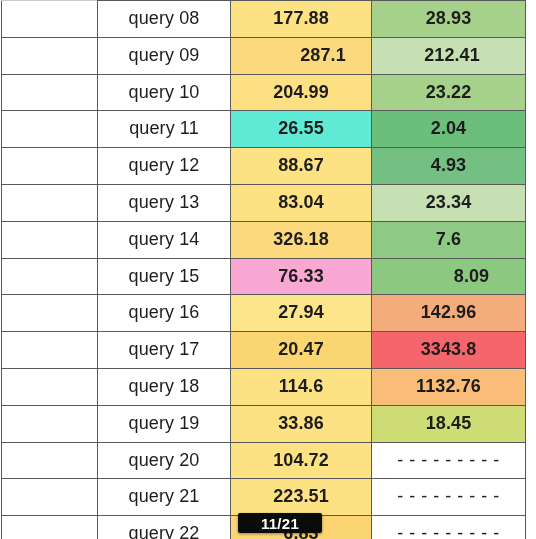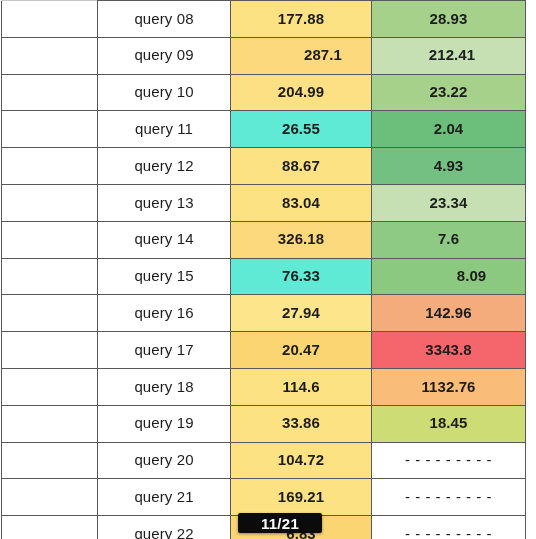--- a/index.html
+++ b/index.html
@@ -47,21 +47,21 @@
   }
   #results-table col.c-blank { width: 96px; }
   #results-table col.c-name  { width: 133px; }
   #results-table col.c-a     { width: 141px; }
   #results-table col.c-b     { width: 154px; }
 
   #results-table td {
     height: 35.8px;
     padding: 0;
     border: 1px solid #595959;
-    font-size: 15px;
+    font-size: 18px;
     color: #1d1d1d;
     text-align: center;
     vertical-align: middle;
     line-height: 1.1;
     overflow: hidden;
     white-space: nowrap;
   }
 
   td.blank-cell {
     border-top: 0;
@@ -171,21 +171,21 @@
         </tr>
         <tr>
           <td class="blank-cell"></td>
           <td class="query-name">query 14</td>
           <td class="metric" style="background: rgb(251, 217, 124);">326.18</td>
           <td class="metric" style="background: rgb(143, 202, 132);">7.6</td>
         </tr>
         <tr>
           <td class="blank-cell"></td>
           <td class="query-name">query 15</td>
-          <td class="metric" style="background: #5eead4; text-align: center;">76.33</td>
+          <td class="metric" style="background: #f9a8d4; text-align: center;">76.33</td>
           <td class="metric" style="background: rgb(140, 201, 128); padding-left: 46px;">8.09</td>
         </tr>
         <tr>
           <td class="blank-cell"></td>
           <td class="query-name">query 16</td>
           <td class="metric" style="background: rgb(252, 229, 138);">27.94</td>
           <td class="metric" style="background: rgb(244, 172, 124);">142.96</td>
         </tr>
         <tr>
           <td class="blank-cell"></td>
@@ -207,21 +207,21 @@
         </tr>
         <tr>
           <td class="blank-cell"></td>
           <td class="query-name">query 20</td>
           <td class="metric" style="background: rgb(252, 226, 131); margin-top: 48px;">104.72</td>
           <td class="metric empty" style="background: rgb(255, 255, 255);">- - - - - - - - -</td>
         </tr>
         <tr>
           <td class="blank-cell"></td>
           <td class="query-name">query 21</td>
-          <td class="metric" style="background: rgb(252, 226, 131);">169.21</td>
+          <td class="metric" style="background: rgb(252, 226, 131);">223.51</td>
           <td class="metric empty" style="background: rgb(255, 255, 255);">- - - - - - - - -</td>
         </tr>
         <tr>
           <td class="blank-cell"></td>
           <td class="query-name">query 22</td>
           <td class="metric" style="background: rgb(251, 213, 114);">6.83</td>
           <td class="metric empty" style="background: rgb(255, 255, 255);">- - - - - - - - -</td>
         </tr>
       </tbody>
   </table>

